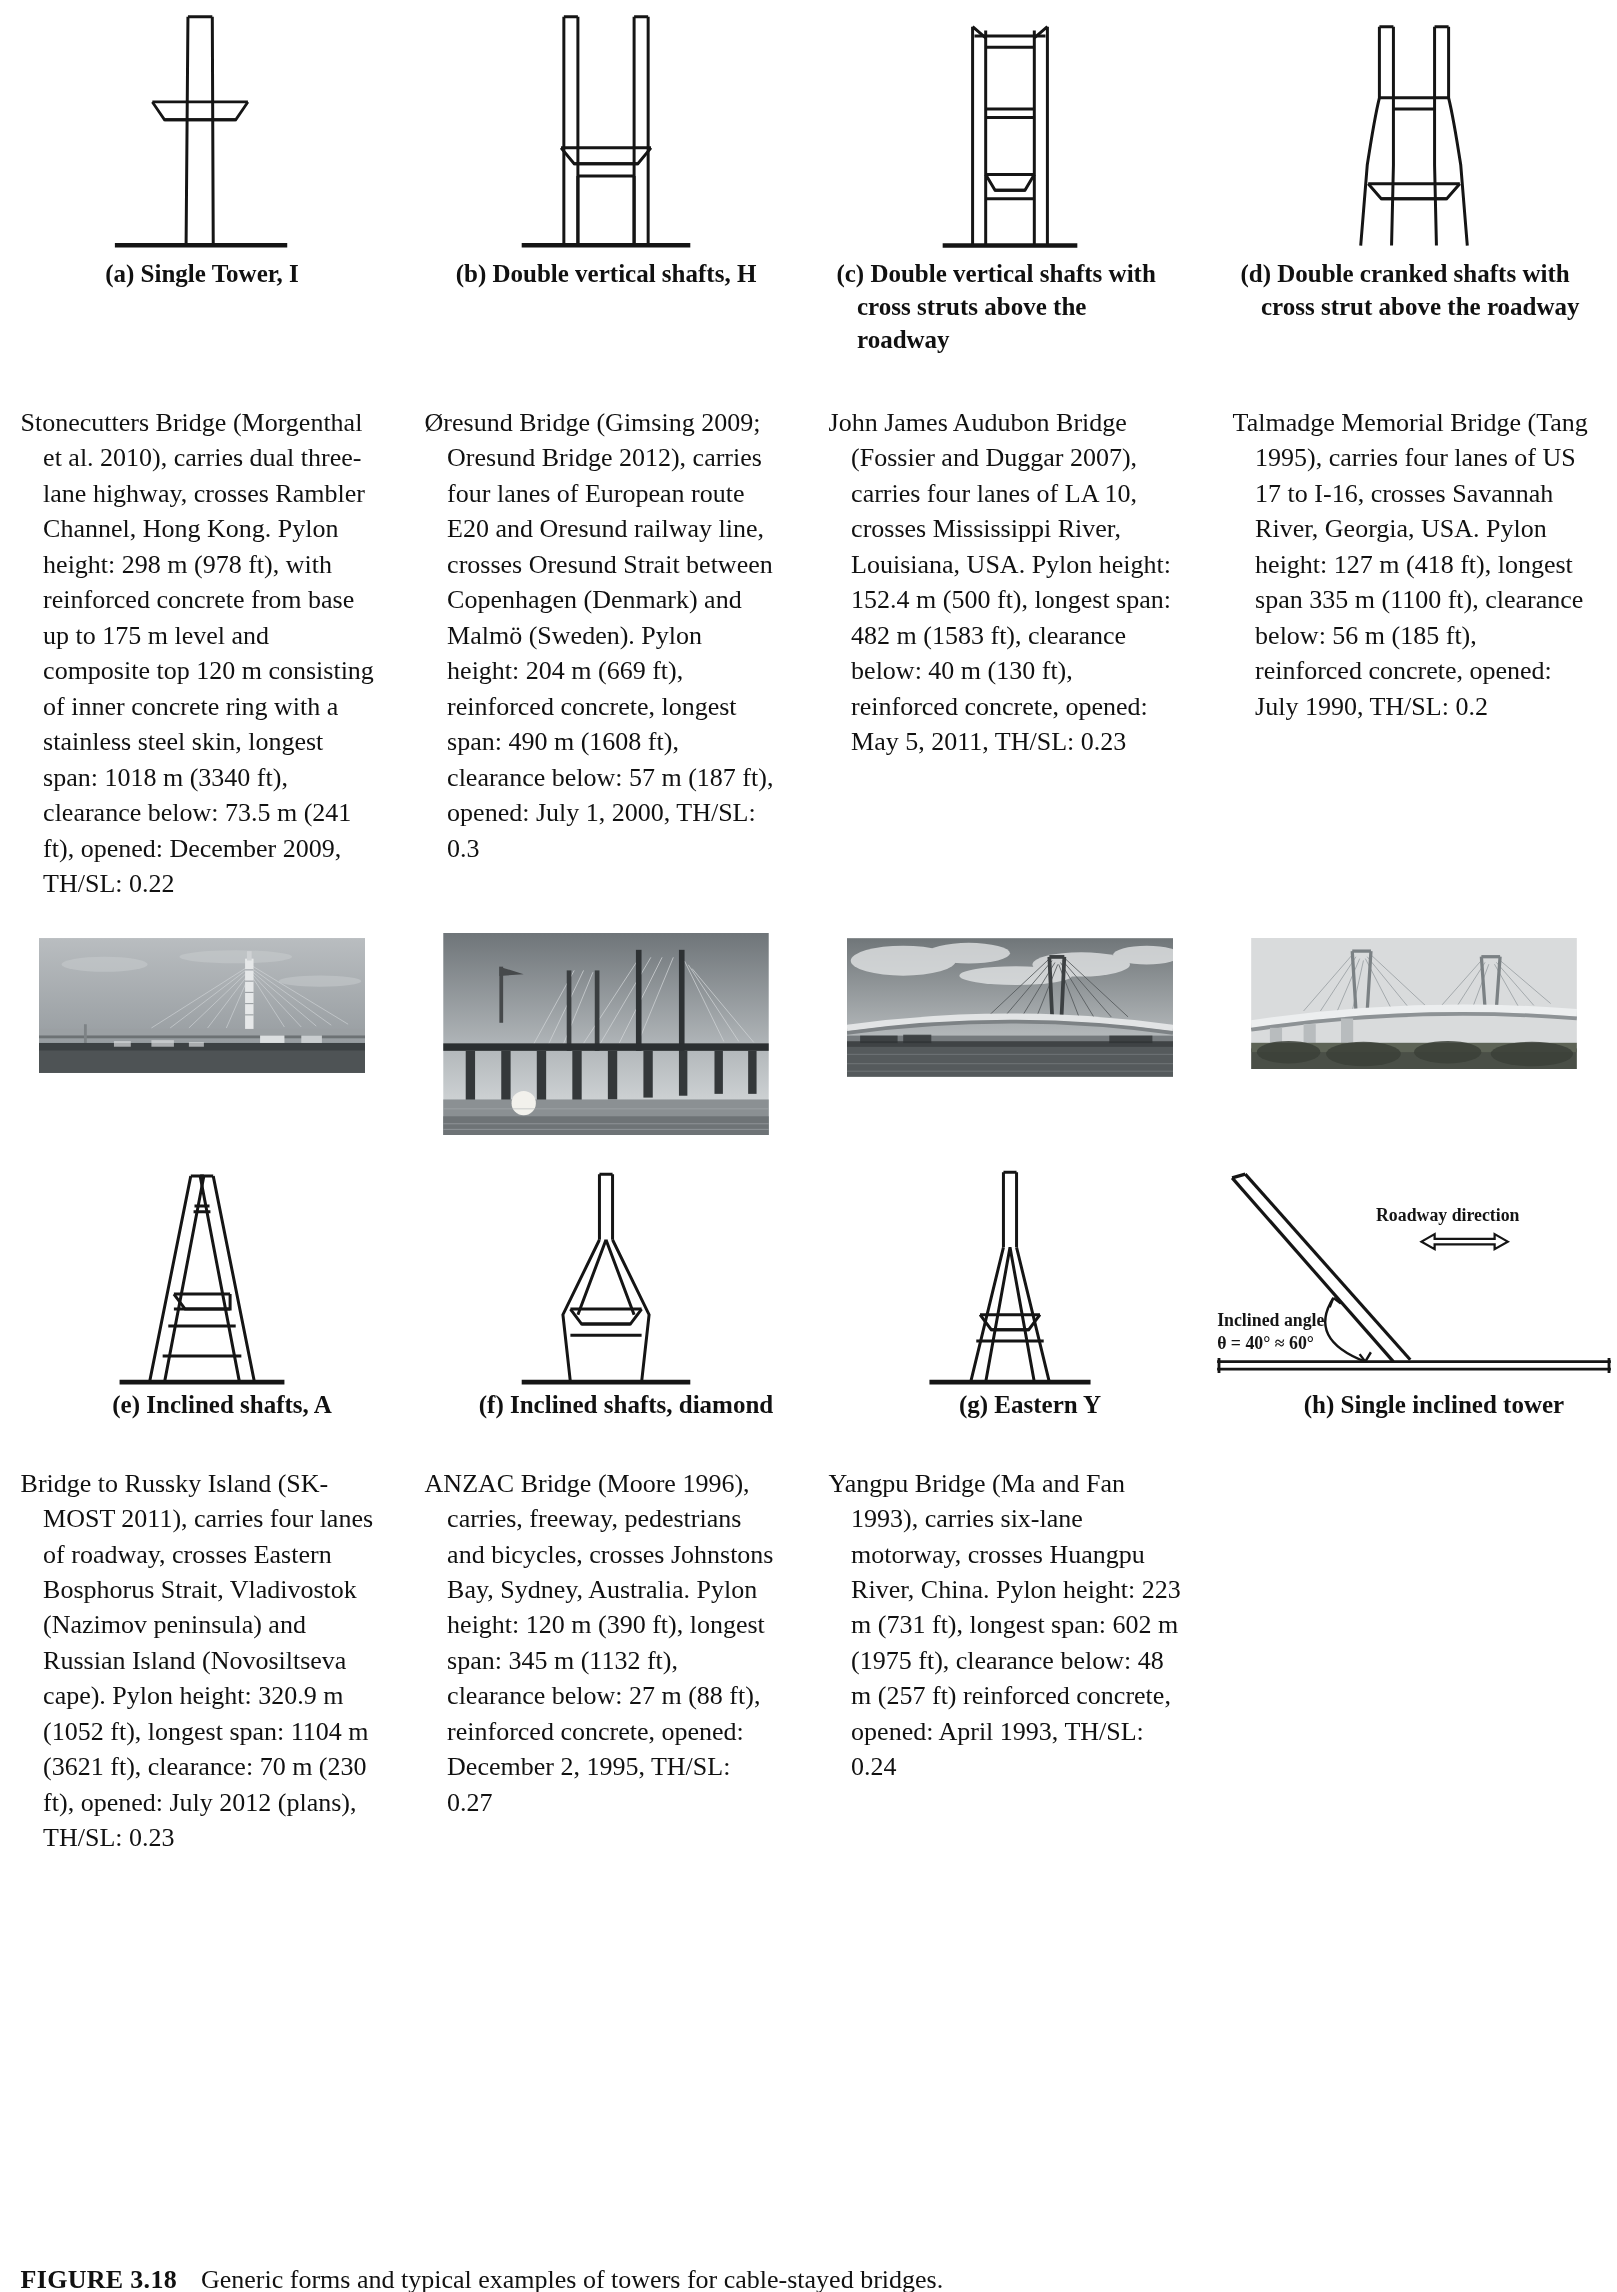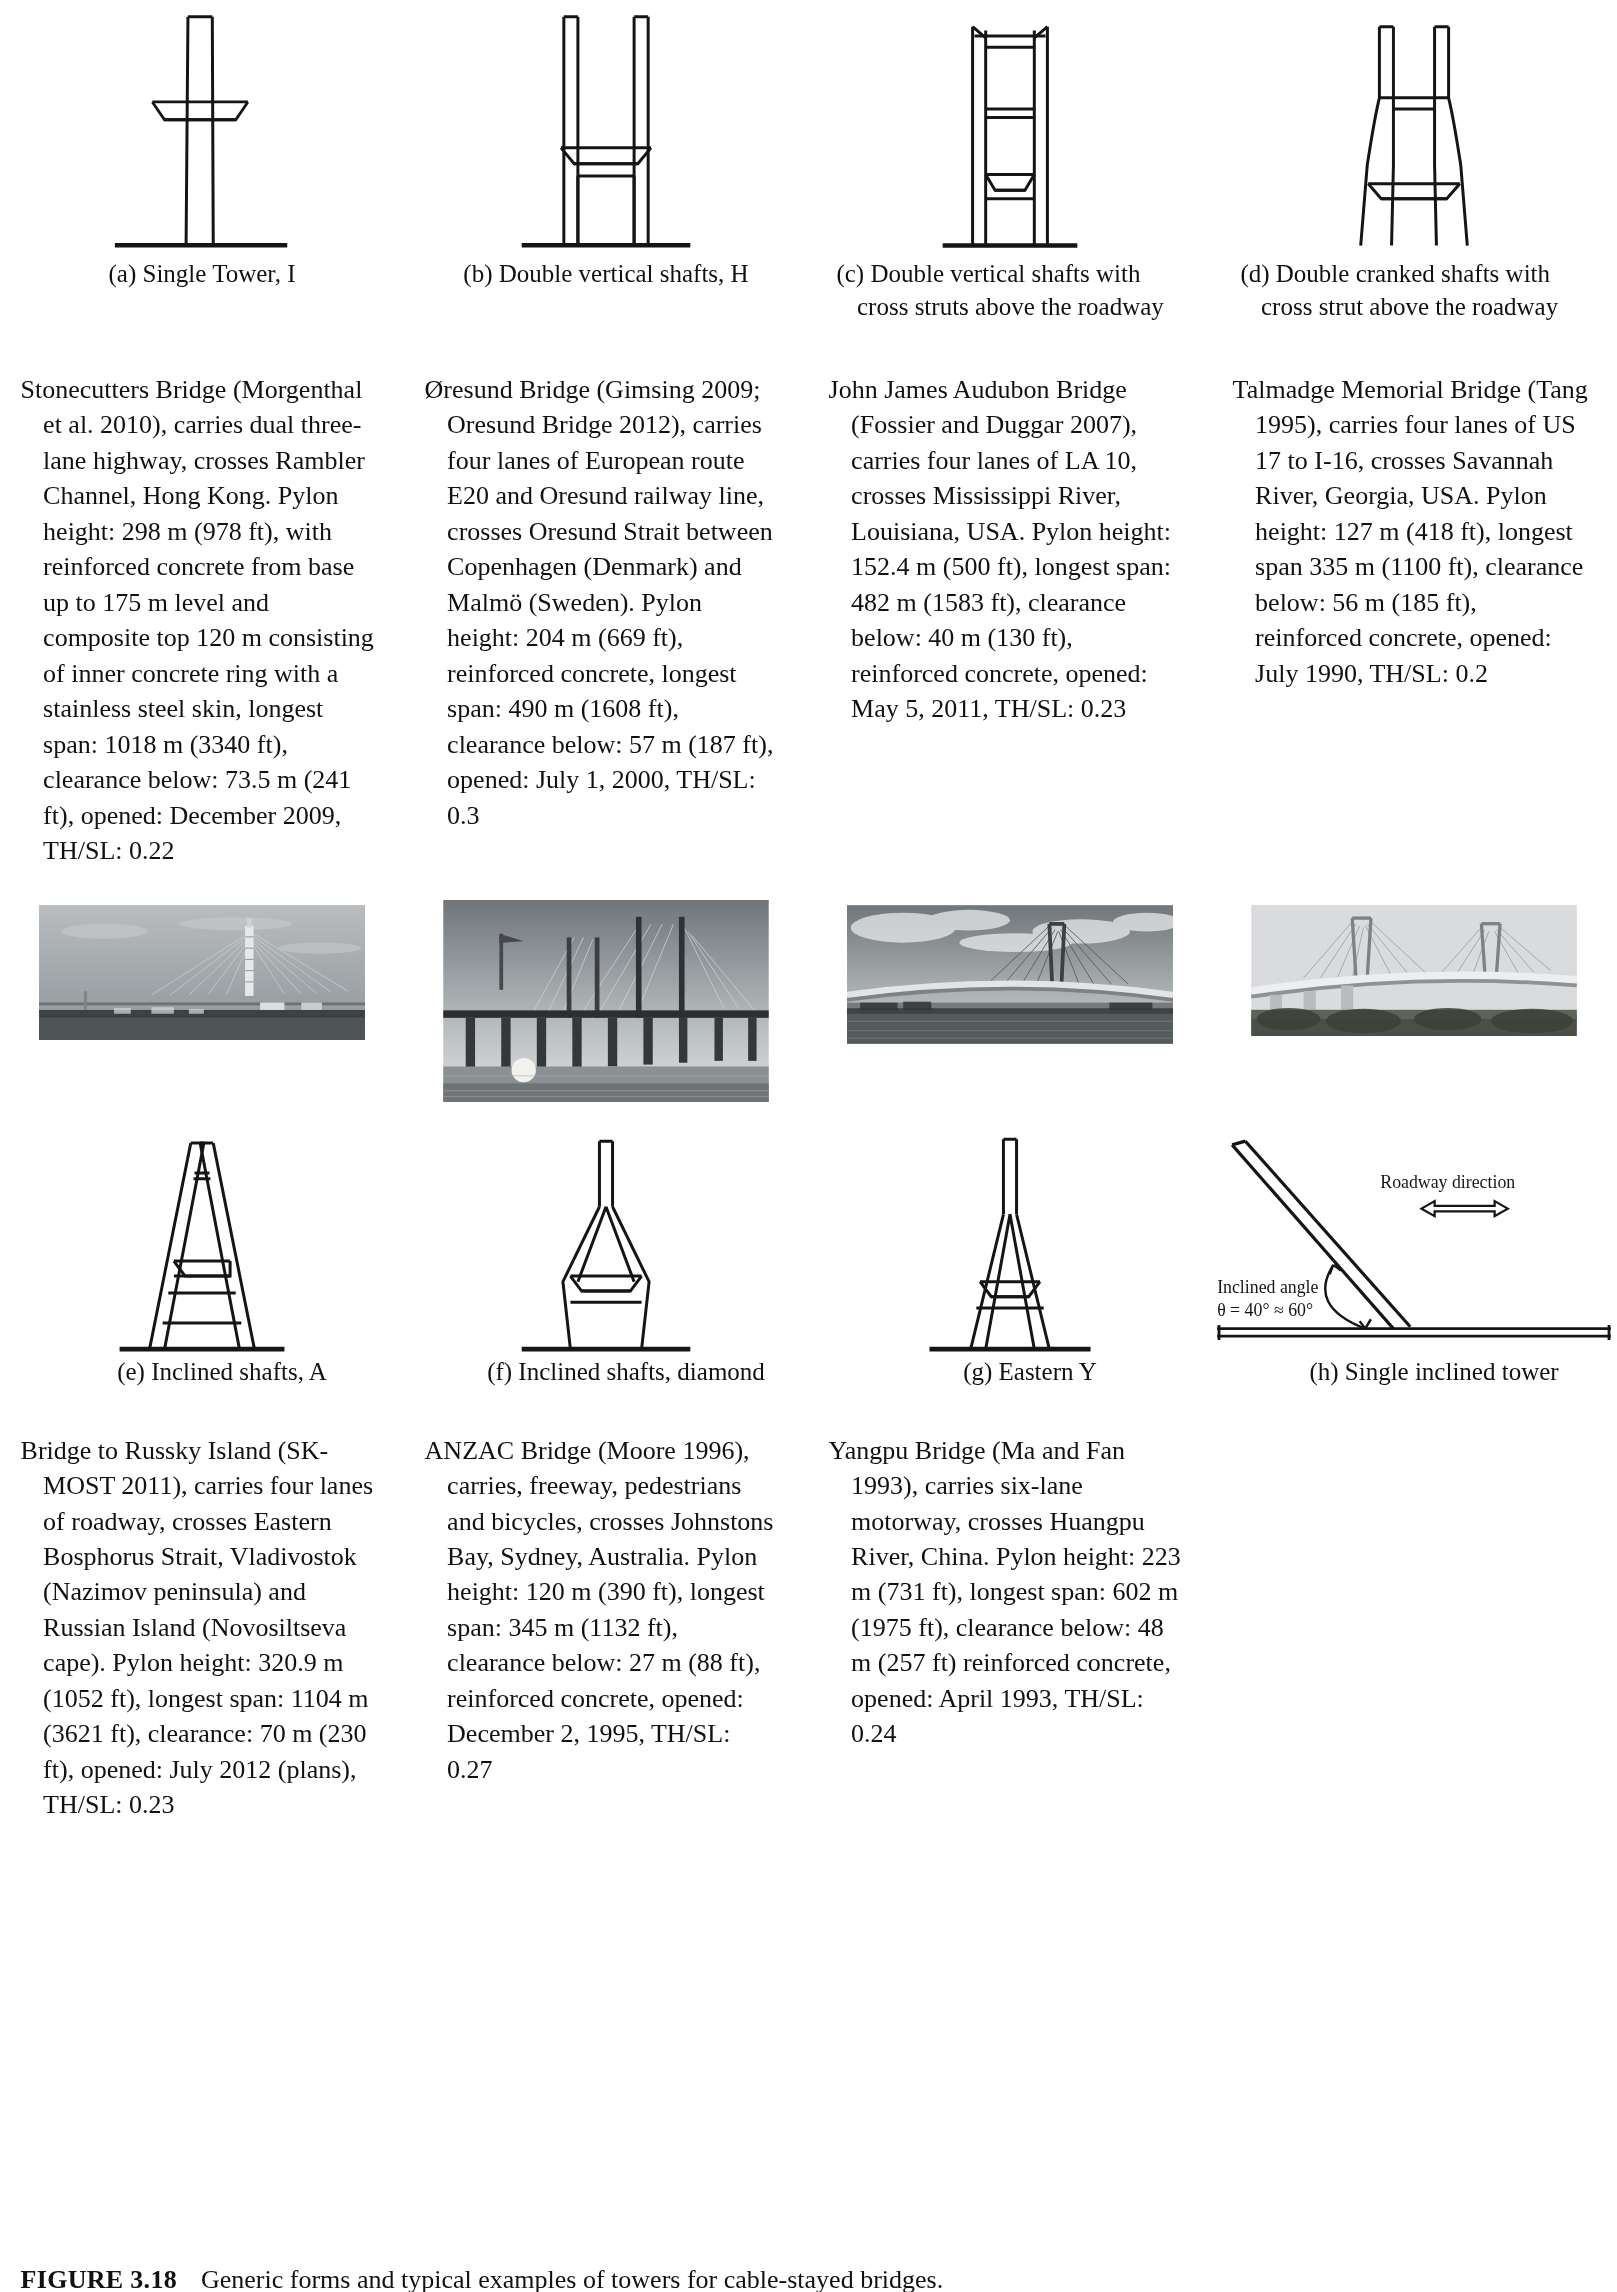--- a/index.html
+++ b/index.html
@@ -10,25 +10,25 @@
   }
   .page{position:relative;width:1617px;height:2293px;}
 
   
   .row4{display:grid;grid-template-columns:repeat(4,404px);width:1617px;}
 
   
   .diagcell{position:relative;height:253px;}
   .diagcell svg{position:absolute;left:50%;transform:translateX(-50%);bottom:0;display:block;}
 
-  .diagcell2{position:relative;height:234px;}
+  .diagcell2{position:relative;height:234px;font-weight:bold;}
   .diagcell2 svg{position:absolute;left:50%;transform:translateX(-50%);bottom:0;display:block;}
 
   
-  .caps{margin-top:3.7px;}
+  .caps{margin-top:3.7px;font-weight:bold;}
   .cap{
     font-size:25px;line-height:1.32;text-align:left;
     padding:0 32px 0 32px;
     text-indent:-20.6px;
     margin-left:17px;
   }
   .cap.center{text-align:center;text-indent:0;margin-left:0;padding:0 13px;}
 
   
   .descrow{display:grid;grid-template-columns:repeat(4,404px);width:1617px;}

